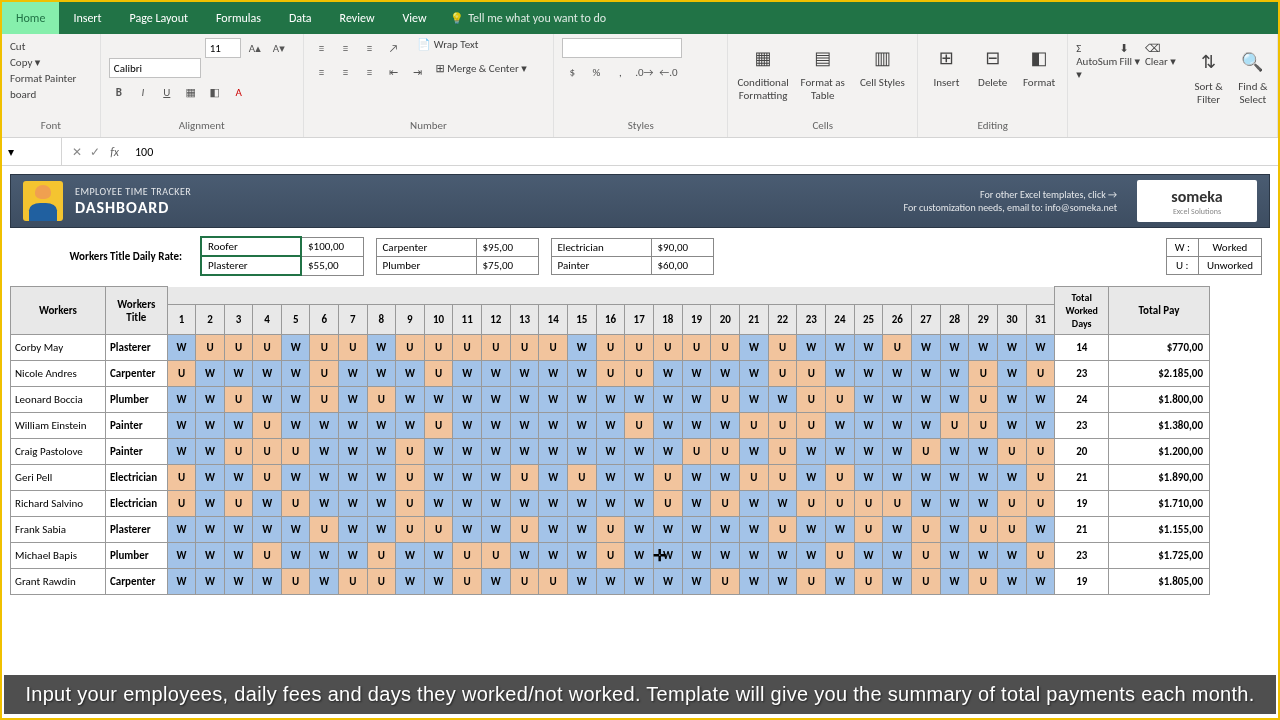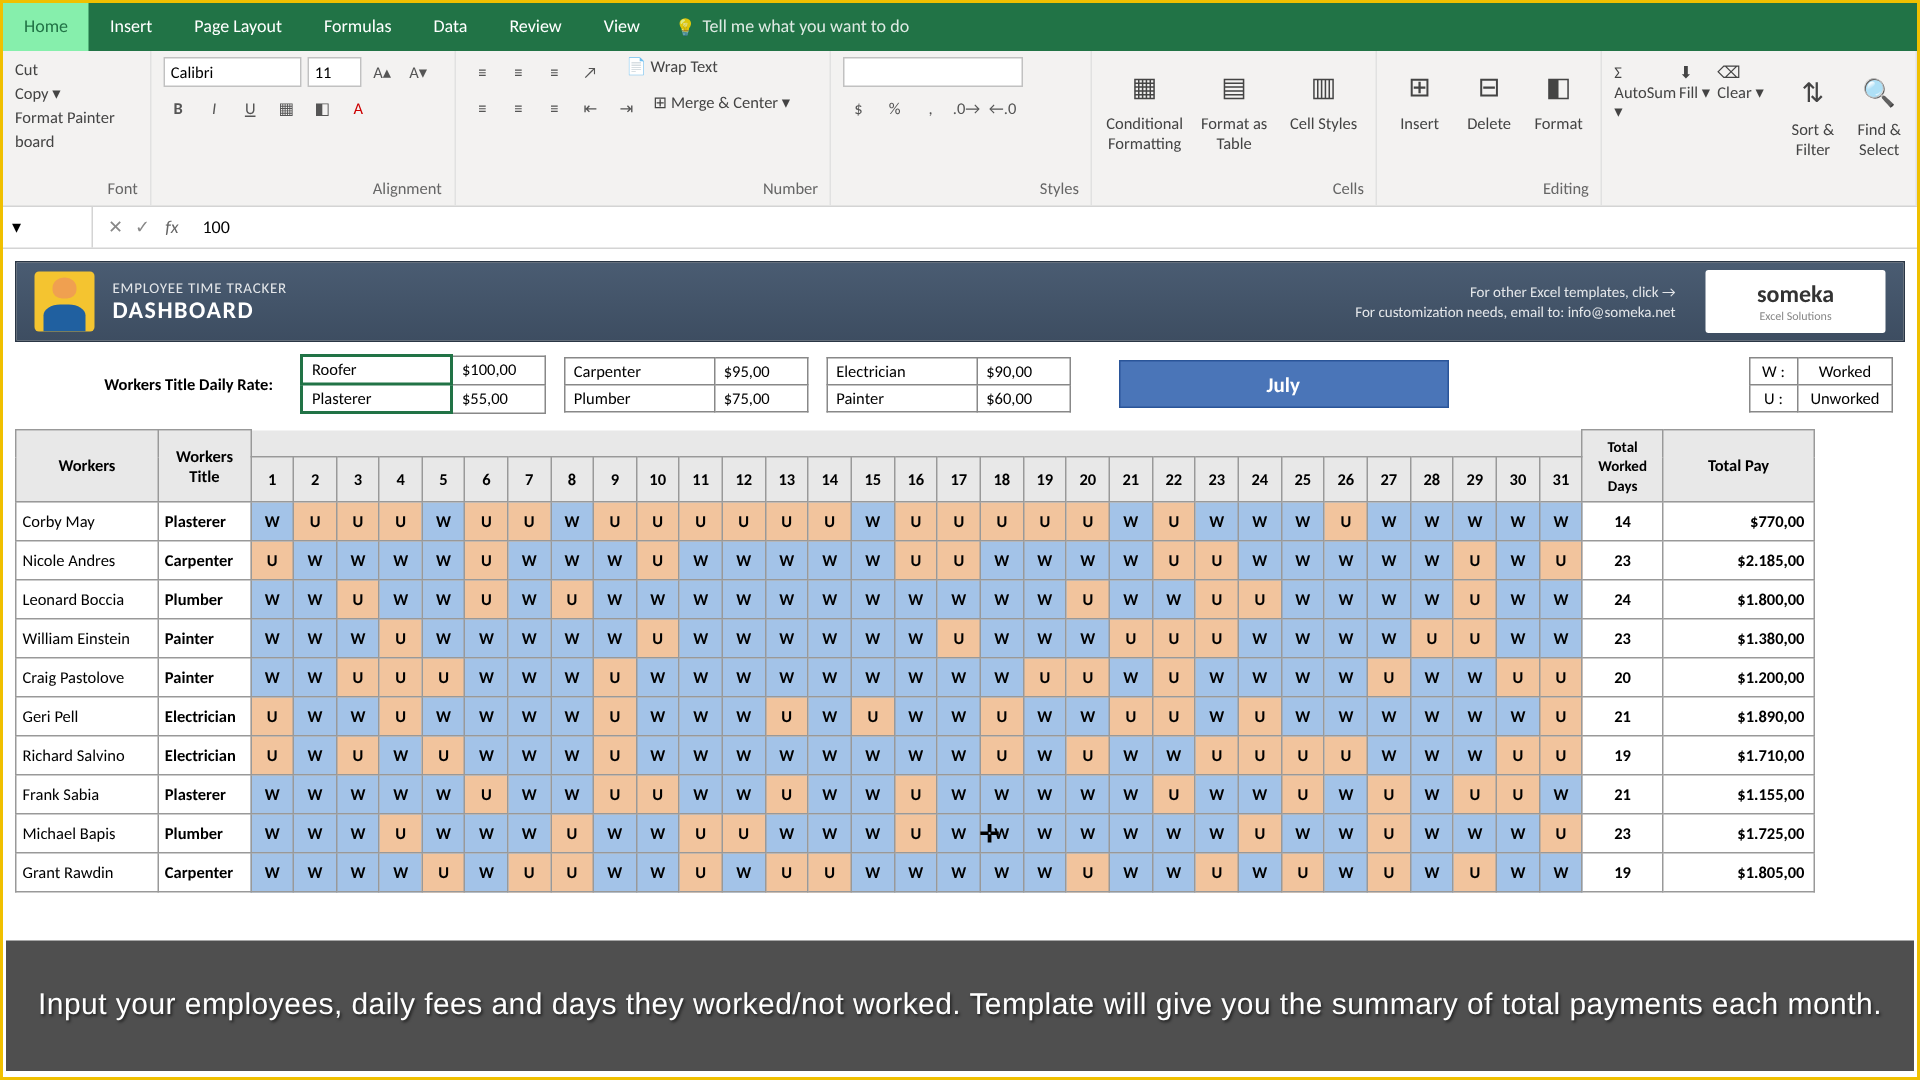--- a/index.html
+++ b/index.html
@@ -8,28 +8,28 @@
 
 .ribbon-tabs { background: #217346; height: 32px; display: flex; align-items: stretch; color: #fff; font-size: 12px; }
 .ribbon-tabs .tab { padding: 0 14px; display: flex; align-items: center; cursor: pointer; }
 .ribbon-tabs .tab.active { background: #86efac; color: #217346; }
 .ribbon-tabs .tell-me { margin-left: 10px; display: flex; align-items: center; opacity: 0.85; gap: 4px; }
 .lightbulb { color: #fff; font-size: 11px; }
 
 
 .ribbon { background: #f3f2f1; height: 104px; display: flex; border-bottom: 1px solid #d4d4d4; font-size: 11px; color: #444; }
 .ribbon-group { border-right: 1px solid #e1e1e1; display: flex; flex-direction: column; justify-content: space-between; padding: 4px 8px 2px; }
-.ribbon-group .label { text-align: right; font-size: 11px; color: #666; height: 16px; }
+.ribbon-group .label { text-align: center; font-size: 11px; color: #666; height: 16px; }
 .ribbon-group .items { flex: 1; display: flex; align-items: flex-start; gap: 6px; }
 .clipboard-group { width: 102px; }
 .clipboard-items { display: flex; flex-direction: column; gap: 3px; font-size: 11px; padding-top: 2px; }
 .font-group { width: 210px; }
 .font-row { display: flex; gap: 4px; margin-bottom: 4px; }
 .font-combo { border: 1px solid #c1c1c1; background: #fff; font-size: 11px; padding: 1px 4px; height: 20px; }
-.font-name { width: 92px; }
+.font-name { width: 92px; margin-top: 20px; }
 .font-size { width: 36px; }
 .btn { width: 20px; height: 20px; display: inline-flex; align-items: center; justify-content: center; color: #555; cursor: pointer; font-size: 11px; }
 .align-group { width: 260px; }
 .number-group { width: 180px; }
 .styles-group { width: 190px; }
 .cells-group { width: 150px; }
 .editing-group { flex: 1; }
 .styles-item, .cells-item { display: flex; flex-direction: column; align-items: center; gap: 2px; font-size: 11px; width: 60px; text-align: center; padding-top: 4px; }
 .icon-lg { width: 32px; height: 32px; display: flex; align-items: center; justify-content: center; font-size: 18px; }
 .editing-items { display: flex; flex-direction: row; gap: 2px; font-size: 11px; }
@@ -79,21 +79,21 @@
 .worker-grid th.pay-col { width: 102px; }
 .worker-grid td.name { text-align: left; padding: 4px; }
 .worker-grid td.title { text-align: left; padding: 4px; font-weight: 600; }
 .worker-grid td.day { width: 29px; height: 26px; font-weight: 600; font-size: 11px; }
 .worker-grid td.W { background: #a3c3e8; }
 .worker-grid td.U { background: #f2c49d; }
 .worker-grid td.twd { font-weight: 600; }
 .worker-grid td.pay { text-align: right; padding-right: 6px; font-weight: 600; }
 
 
-.caption { position: absolute; left: 2px; right: 2px; bottom: 4px; background: rgba(60,60,60,0.9); color: #fff; font-size: 20px; padding: 32px 20px; text-align: center; font-family: 'Arial Narrow', Arial, sans-serif; letter-spacing: 0.3px; text-shadow: 1px 1px 2px rgba(0,0,0,0.6); margin-top: 44px; }
+.caption { position: absolute; left: 2px; right: 2px; bottom: 4px; background: rgba(60,60,60,0.9); color: #fff; font-size: 20px; padding: 8px 20px; text-align: center; font-family: 'Arial Narrow', Arial, sans-serif; letter-spacing: 0.3px; text-shadow: 1px 1px 2px rgba(0,0,0,0.6); margin-top: 44px; }
 
 
 .cursor-plus { position: absolute; top: 544px; left: 651px; color: #000; font-size: 16px; font-weight: bold; pointer-events: none; }
 </style>
 </head>
 <body>
 
 <div class="ribbon-tabs">
   <div class="tab active">Home</div>
   <div class="tab">Insert</div>
@@ -298,21 +298,20 @@
           <tr>
             <td>Electrician</td>
             <td>$90,00</td>
           </tr>
       <tr>
             <td>Painter</td>
             <td>$60,00</td>
           </tr>
     </tbody>
       </table>
-    <div class="month-btn">July</div>
     <table class="legend-table">
       <tbody>
           <tr>
             <td>W :</td>
             <td>Worked</td>
           </tr>
       <tr>
             <td>U :</td>
             <td>Unworked</td>
           </tr>

